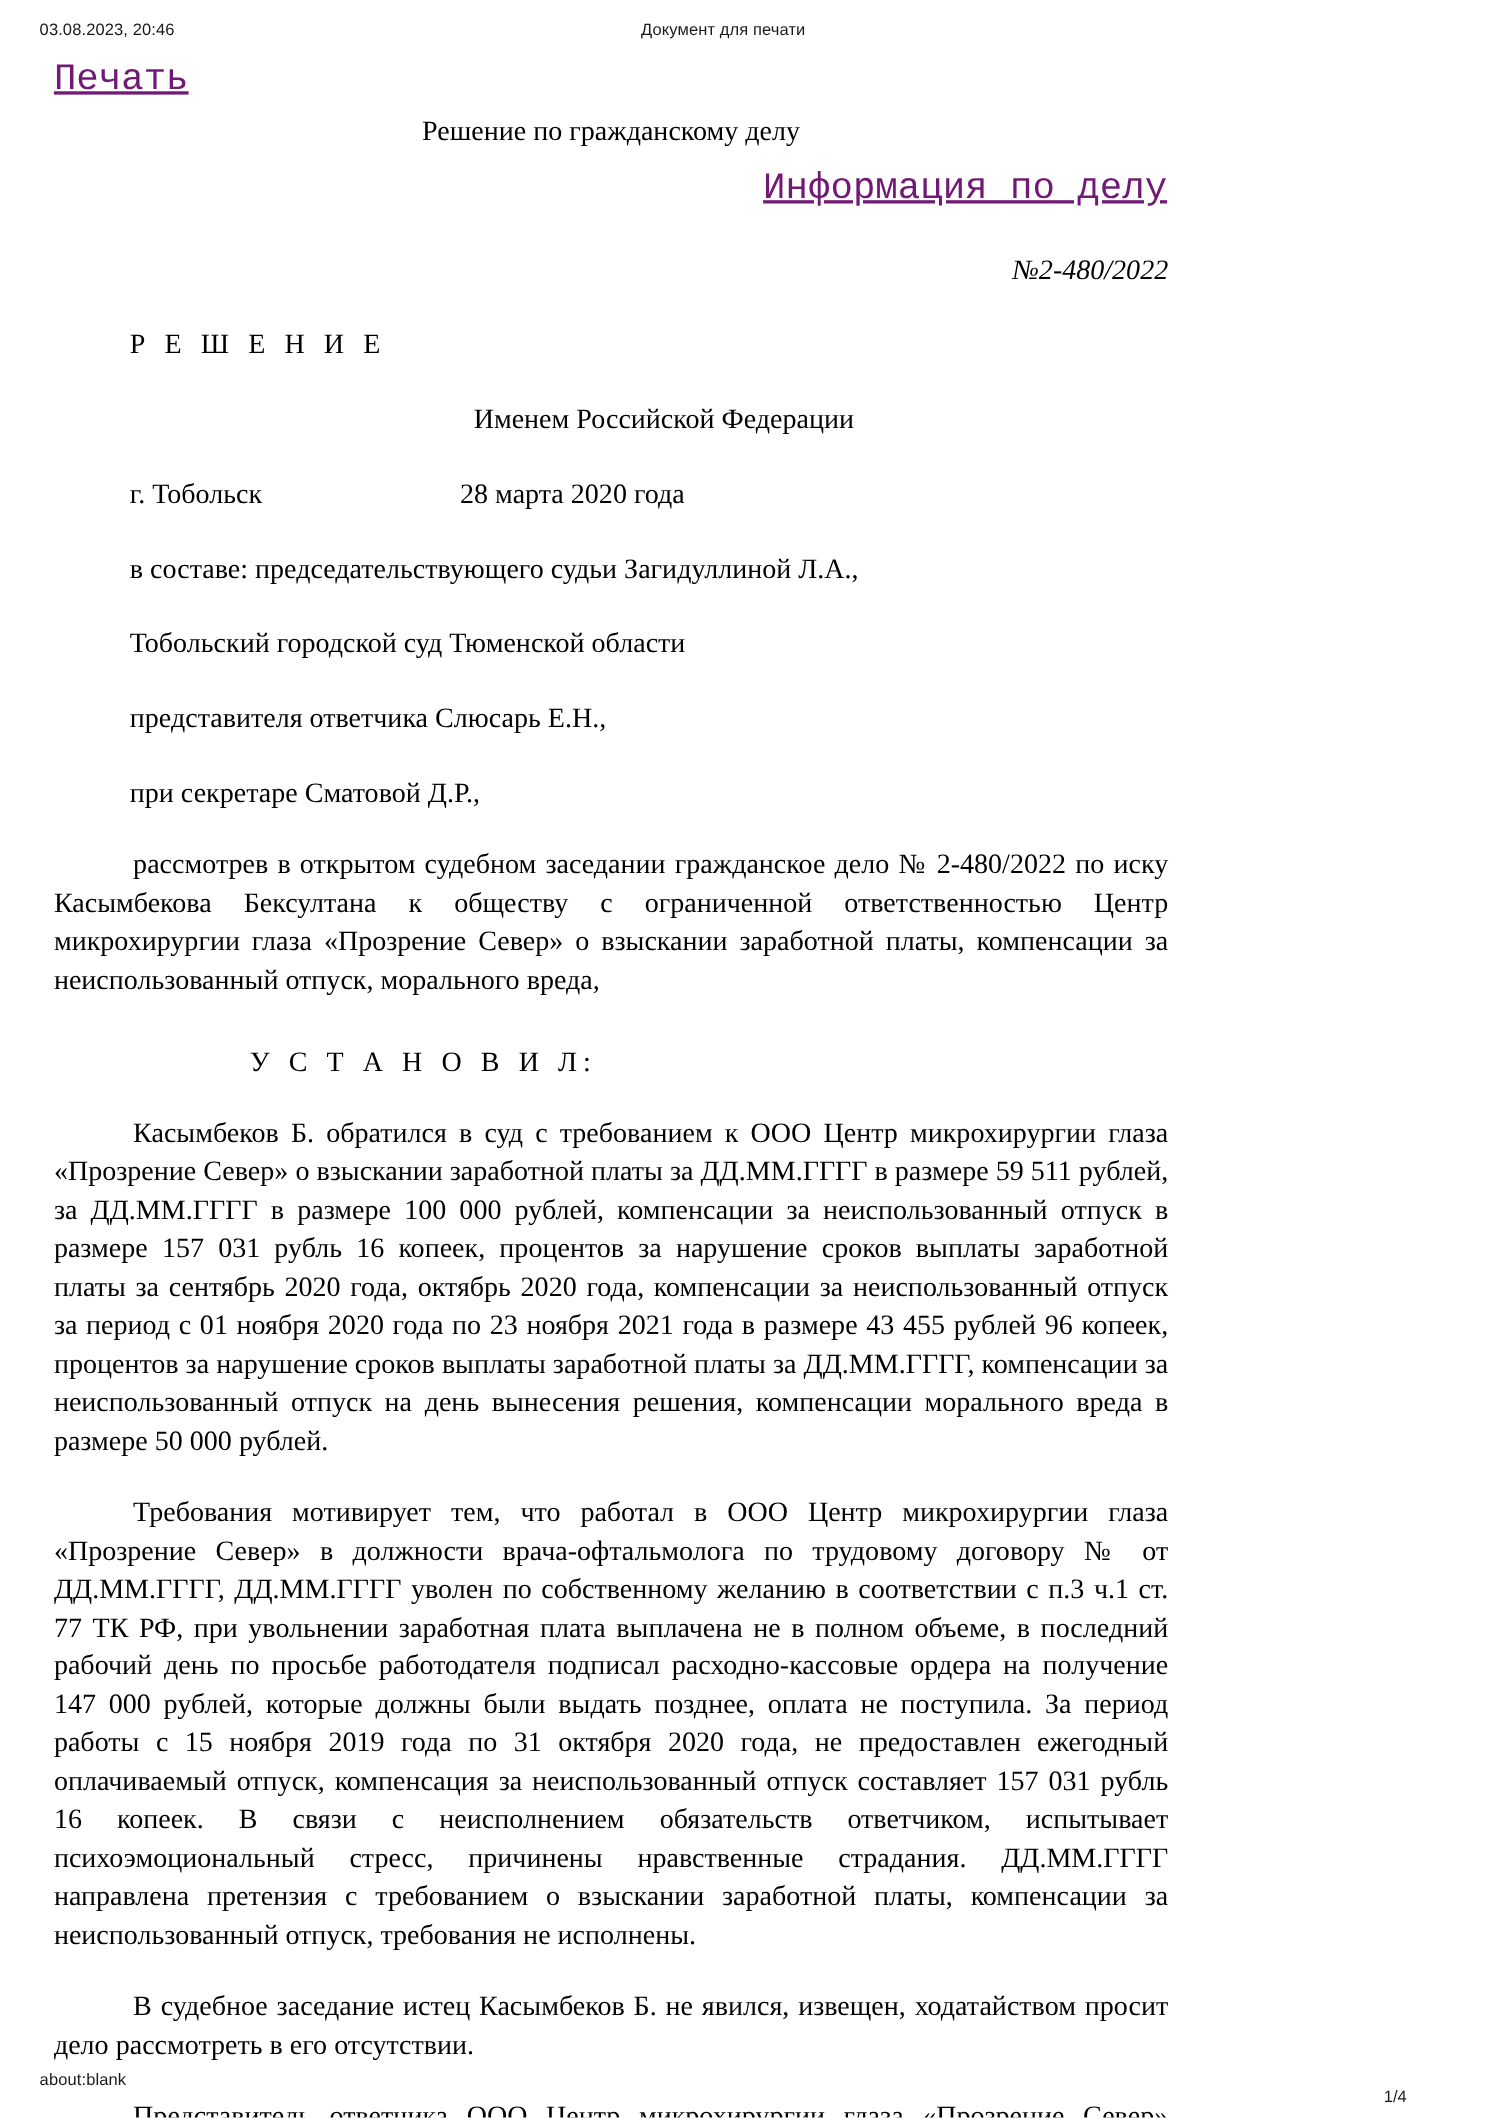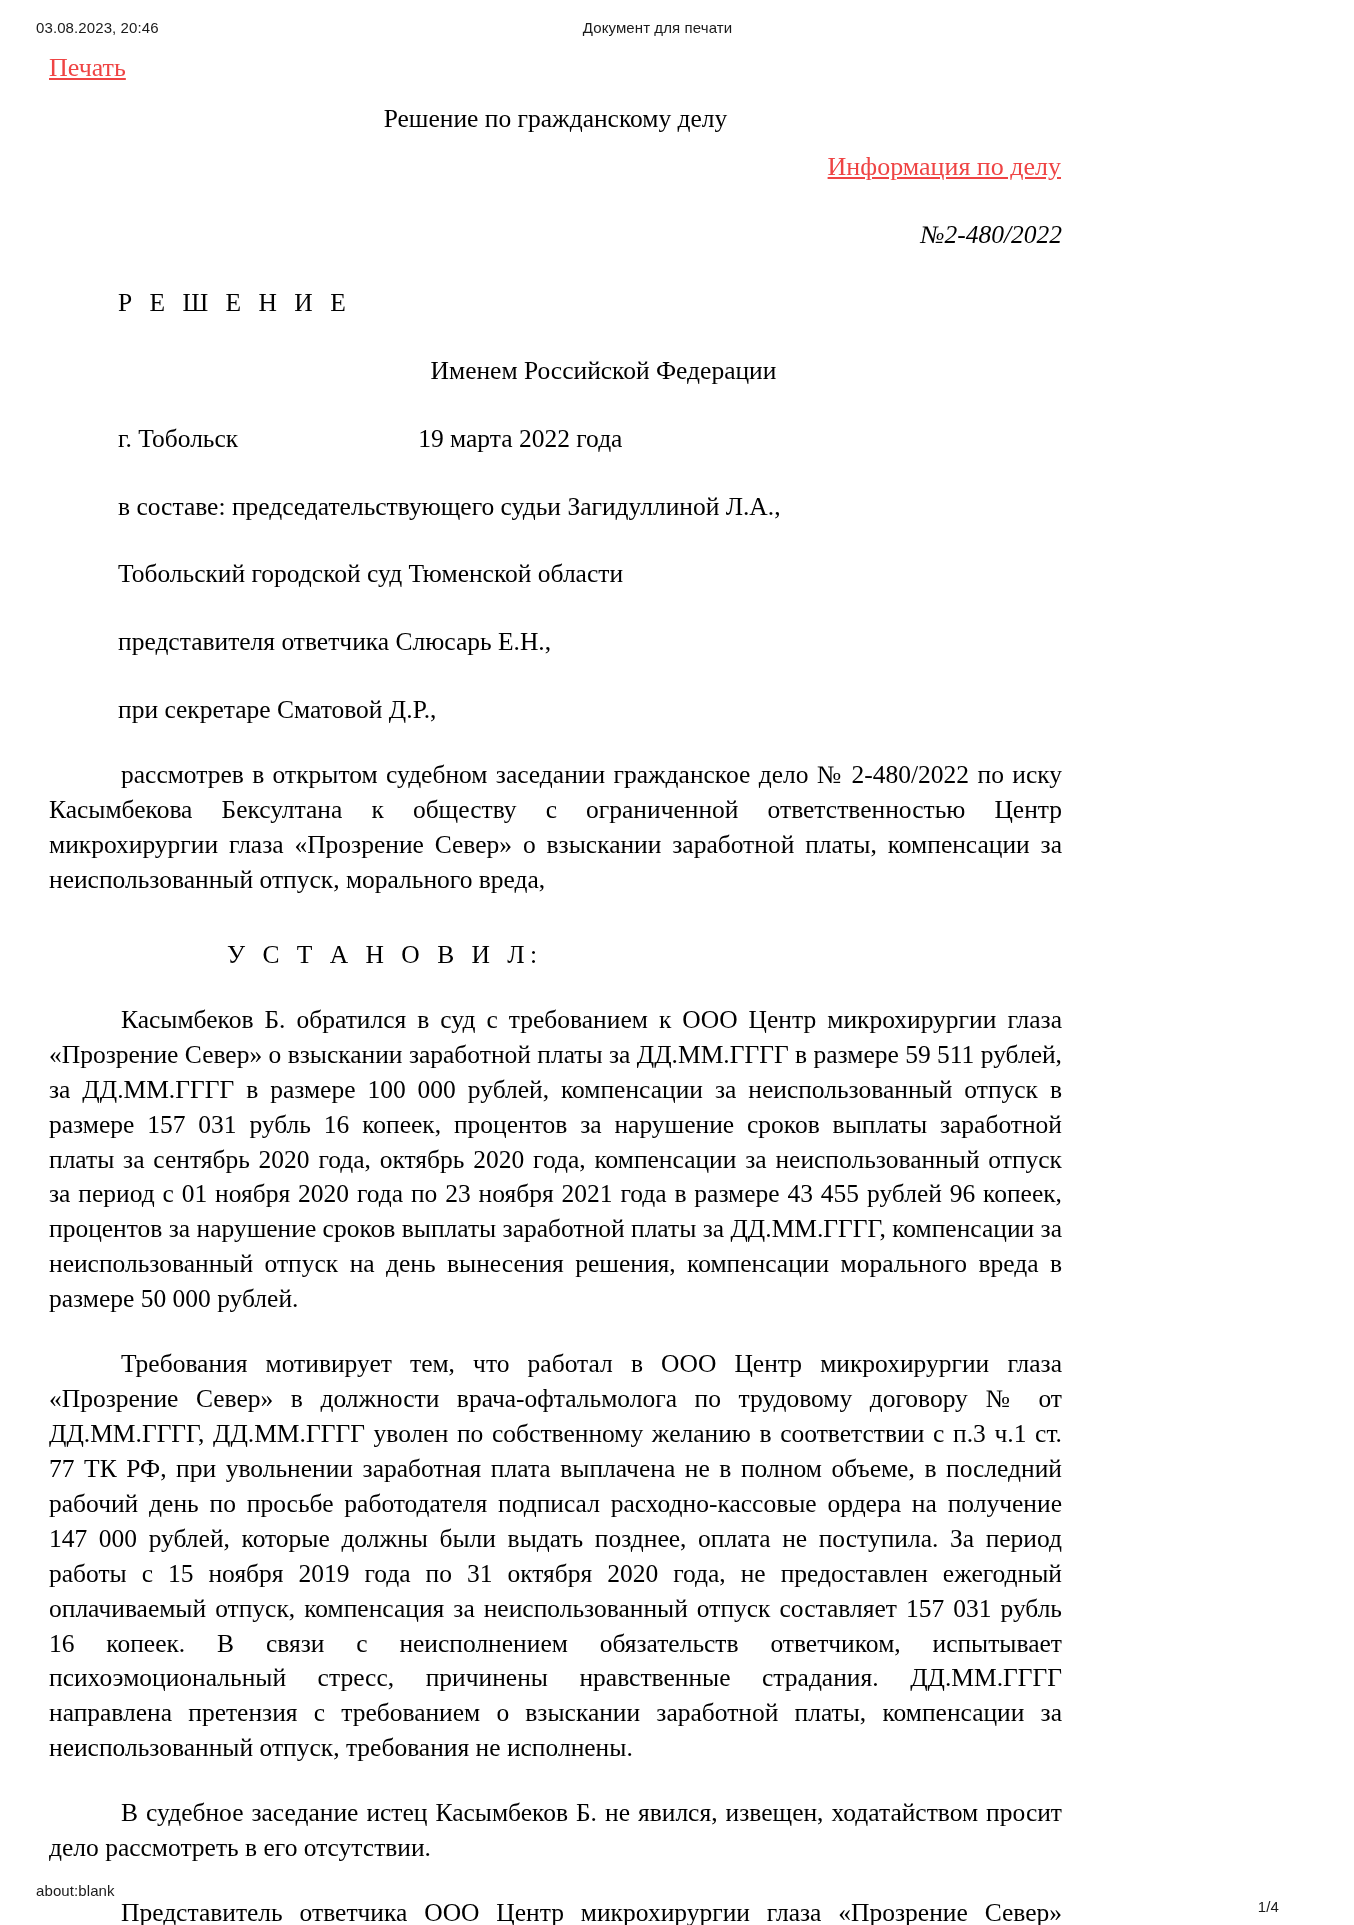--- a/index.html
+++ b/index.html
@@ -63,24 +63,24 @@
   .doc {
     position: absolute;
     left: 49px;
     top: 50px;
     width: 1013px;
     font-size: 25.5px;
     line-height: 1.37;
   }
 
   a.doc-link {
-    color: #ef4444;
+    color: #701a75;
     text-decoration: underline;
-    font-size: 26px;
-    font-family: Liberation Serif, serif;
+    font-size: 34px;
+    font-family: Liberation Mono, monospace;
   }
 
   .print-link-row {
     margin: 0;
     padding: 0;
     height: 40px;
   }
 
   .title-row {
     position: relative;
@@ -159,21 +159,21 @@
       <a class="doc-link" href="#">Информация по делу</a>
     </div>
 
     <div class="case-number">№2-480/2022</div>
 
     <div class="reshenie">Р Е Ш Е Н И Е</div>
 
     <div class="imenem">Именем Российской Федерации</div>
 
     <div class="place-date">
-      <span class="city">г. Тобольск</span><span class="date">19 марта 2022 года</span>
+      <span class="city">г. Тобольск</span><span class="date">28 марта 2020 года</span>
     </div>
 
     <div class="plain-line">в составе: председательствующего судьи Загидуллиной Л.А.,</div>
 
     <div class="plain-line">Тобольский городской суд Тюменской области</div>
 
     <div class="plain-line">представителя ответчика Слюсарь Е.Н.,</div>
 
     <div class="plain-line">при секретаре Сматовой Д.Р.,</div>
 

